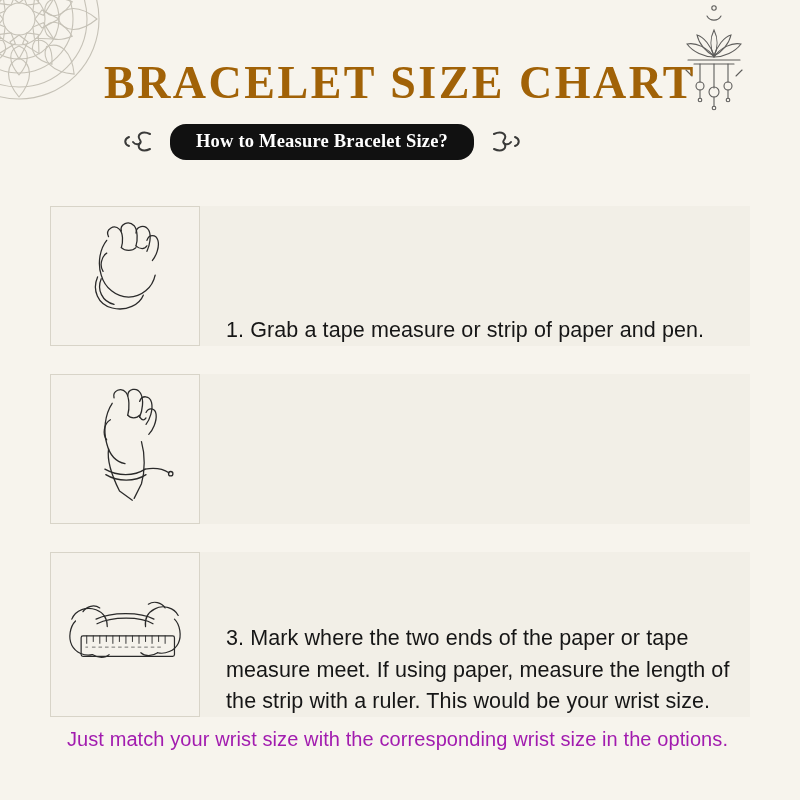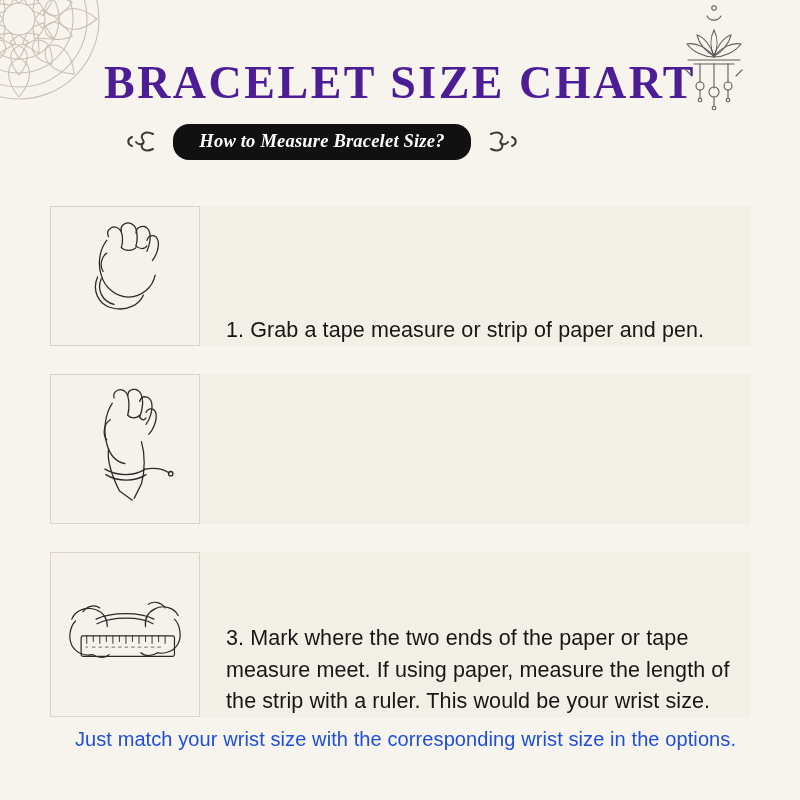--- a/index.html
+++ b/index.html
@@ -38,34 +38,33 @@
   .title {
     position: absolute;
     top: 56px;
     left: 0;
     width: 800px;
     text-align: center;
     font-family: "Liberation Serif", serif;
     font-size: 46px;
     letter-spacing: 2.5px;
     font-weight: 700;
-    color: #4c1d95;
+    color: #a16207;
     margin: 0;
   }
 
   .subtitle-row {
     position: absolute;
     top: 124px;
     left: 0;
     width: 644px;
     display: flex;
     align-items: center;
     justify-content: center;
     gap: 16px;
-    font-style: italic;
   }
   .flourish {
     width: 34px;
     height: 26px;
     opacity: 0.85;
   }
   .subtitle-pill {
     background: #111111;
     color: #ffffff;
     border-radius: 16px;
@@ -115,25 +114,25 @@
   .step-2 { height: 150px; }
   .step-3 { height: 165px; }
   .step-1 .step-figure { height: 140px; }
   .step-2 .step-figure { height: 150px; }
   .step-3 .step-figure { height: 165px; }
 
   
   .footer-note {
     position: absolute;
     top: 728px;
-    left: 12px;
+    left: 4px;
     width: 787px;
     text-align: center;
     font-size: 20px;
-    color: #1d4ed8;
+    color: #a21caf;
     letter-spacing: 0.1px;
   }
 
   svg { display: block; }
 </style>
 </head>
 <body>
 
 <div class="corner-mandala">
   <svg viewBox="0 0 170 170" width="170" height="170">

